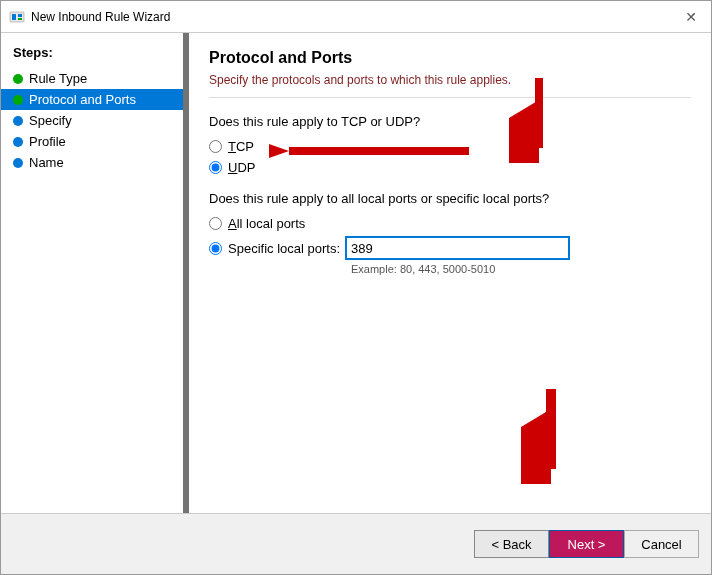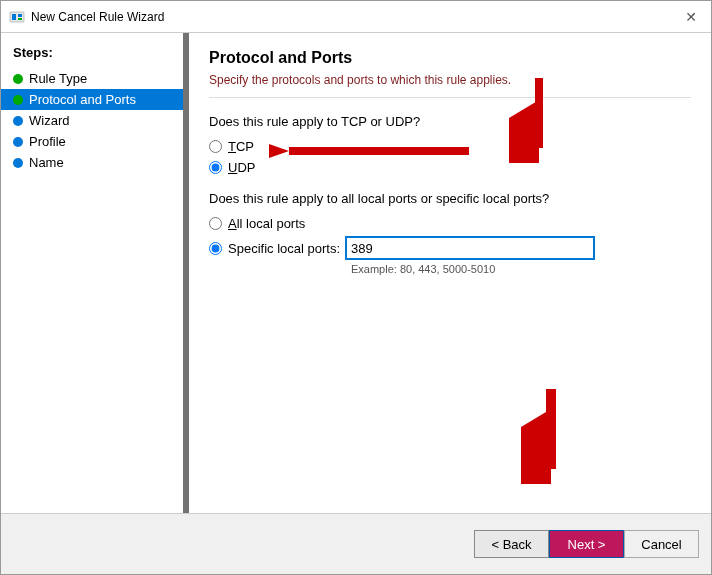--- a/index.html
+++ b/index.html
@@ -153,21 +153,21 @@
       margin: 0;
       cursor: pointer;
     }
     .ports-label {
       font-size: 13px;
     }
     .ports-textbox {
       border: 1px solid #0078d7;
       padding: 2px 4px;
       font-size: 13px;
-      width: 248px;
+      width: 223px;
       height: 22px;
       outline: 1px solid #0078d7;
     }
     .example-text {
       font-size: 11px;
       color: #555;
       margin-left: 142px;
     }
     .footer {
       background: #f0f0f0;
@@ -211,41 +211,41 @@
 
   <div class="title-bar">
     <div class="title-bar-left">
 
       <svg class="title-icon" viewBox="0 0 16 16">
         <rect x="1" y="3" width="14" height="10" rx="1" fill="#e8e8e8" stroke="#888" stroke-width="0.5"></rect>
         <rect x="3" y="5" width="4" height="6" fill="#0078d7"></rect>
         <rect x="9" y="5" width="4" height="3" fill="#0078d7"></rect>
         <rect x="9" y="9" width="4" height="2" fill="#00aa00"></rect>
       </svg>
-      <span class="title-text">New Cancel Rule Wizard</span>
+      <span class="title-text">New Inbound Rule Wizard</span>
     </div>
     <button class="close-btn">✕</button>
   </div>
 
   <div class="content-area">
 
     <div class="sidebar">
       <div class="steps-label">Steps:</div>
 
       <div class="step-item">
         <div class="step-dot green"></div>
         <span class="step-text">Rule Type</span>
       </div>
       <div class="step-item active">
         <div class="step-dot green"></div>
         <span class="step-text">Protocol and Ports</span>
       </div>
       <div class="step-item">
         <div class="step-dot blue"></div>
-        <span class="step-text">Wizard</span>
+        <span class="step-text">Specify</span>
       </div>
       <div class="step-item">
         <div class="step-dot blue"></div>
         <span class="step-text">Profile</span>
       </div>
       <div class="step-item">
         <div class="step-dot blue"></div>
         <span class="step-text">Name</span>
       </div>
     </div>

